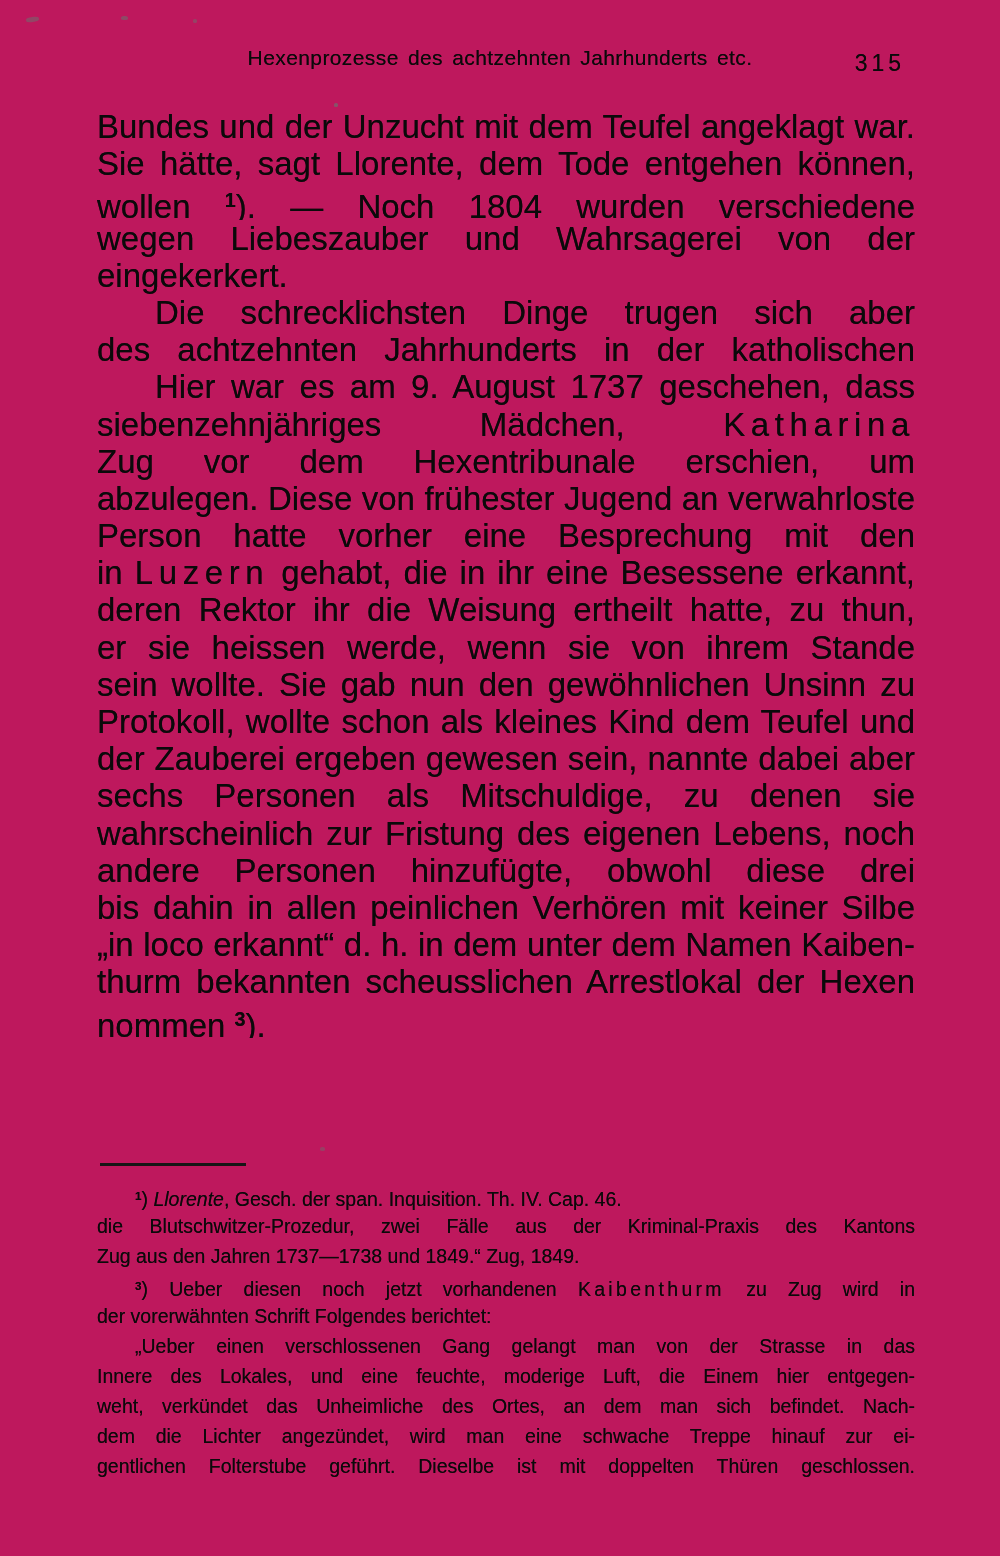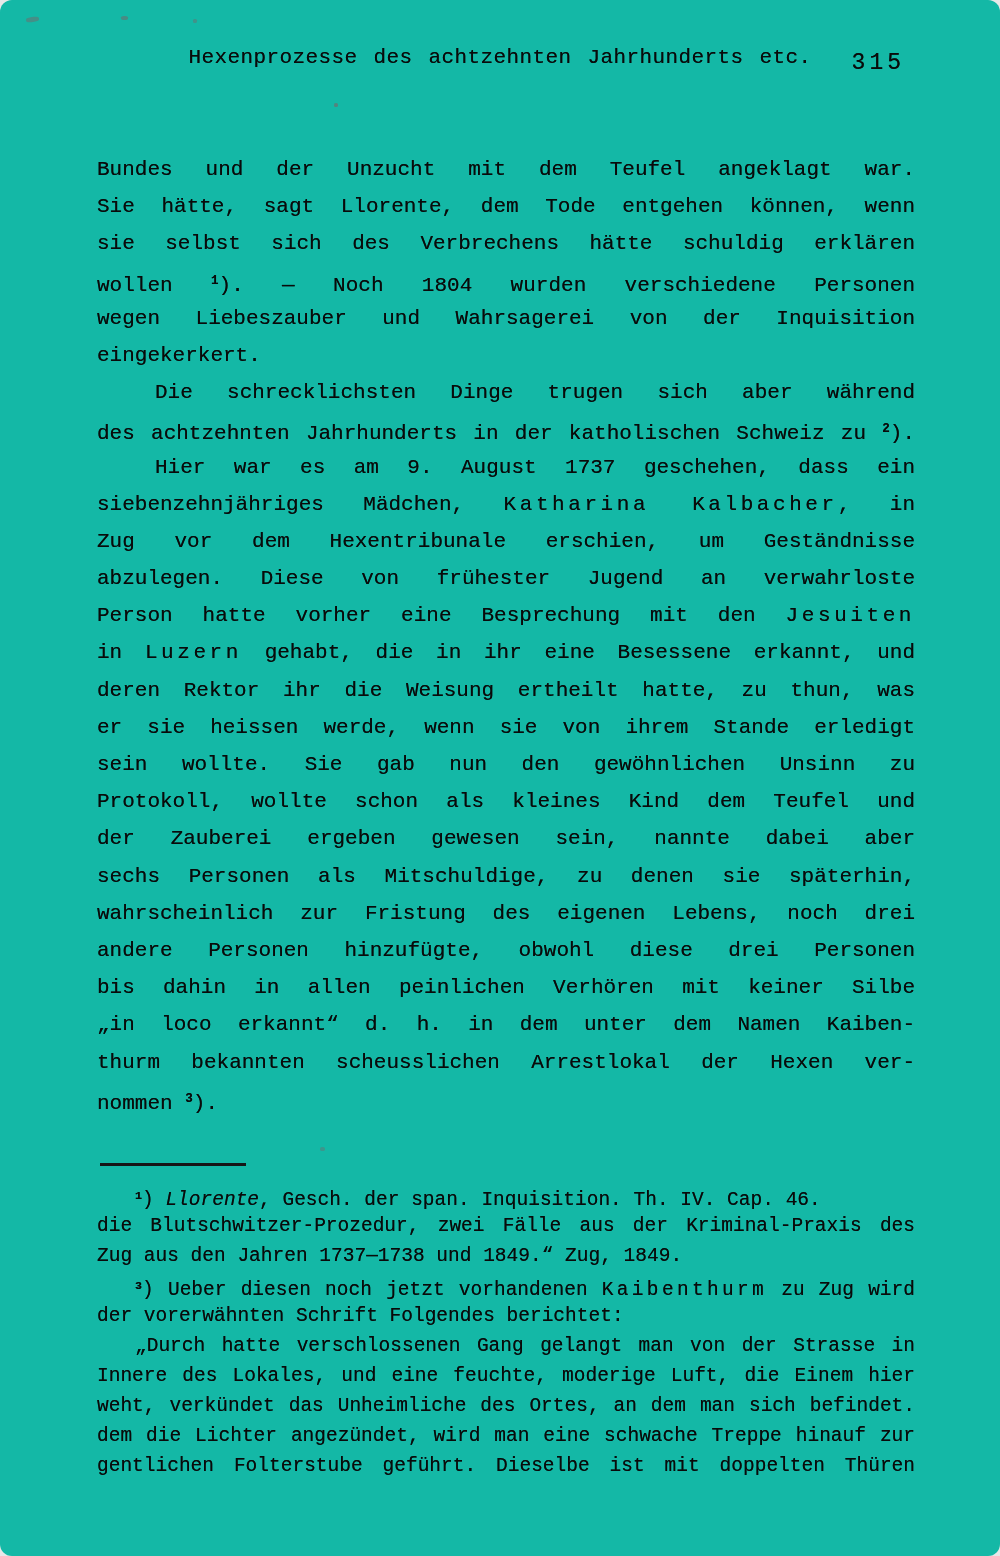--- a/index.html
+++ b/index.html
@@ -6,26 +6,25 @@
   html, body {
     margin: 0;
     padding: 0;
     background: #e8e8e8;
   }
   .page {
     position: relative;
     width: 1000px;
     height: 1556px;
     margin: 0 auto;
-    background: #14b8a6;
+    background: #be185d;
     overflow: hidden;
-    font-family: Liberation Mono, monospace;
+    font-family: Liberation Sans, sans-serif;
     color: #0a0a0a;
     text-shadow: 0 0 0.6px rgba(0,0,0,0.65);
-    border-radius: 12px;
   }
 
   
   .running-head {
     position: absolute;
     top: 46px;
     left: 0;
     width: 100%;
     text-align: center;
     font-size: 21px;
@@ -40,23 +39,22 @@
     letter-spacing: 4px;
     margin-left: 40px;
   }
 
   
   .body-text {
     position: absolute;
     left: 97px;
     top: 108px;
     width: 818px;
-    font-size: 21px;
+    font-size: 33px;
     line-height: 37.2px;
-    margin-top: 43px;
   }
   .body-text .line { height: 37.2px; overflow: hidden; }
   .body-text .ind  { text-indent: 58px; }
 
   
   .footnote-rule {
     position: absolute;
     left: 100px;
     top: 1163px;
     width: 146px;
@@ -112,21 +110,20 @@
   <div class="speck speck-c"></div>
   <div class="speck speck-d"></div>
   <div class="speck speck-e"></div>
 
   <div class="running-head">Hexenprozesse des achtzehnten Jahrhunderts etc.</div>
   <div class="page-number">315</div>
 
   <div class="body-text">
       <div class="line j"><span>Bundes und der Unzucht mit dem Teufel angeklagt war.</span></div>
       <div class="line j"><span>Sie hätte, sagt Llorente, dem Tode entgehen können, wenn</span></div>
-      <div class="line j"><span>sie selbst sich des Verbrechens hätte schuldig erklären</span></div>
       <div class="line j"><span>wollen </span><span class="sup">1</span><span>). — Noch 1804 wurden verschiedene Personen</span></div>
       <div class="line j"><span>wegen Liebeszauber und Wahrsagerei von der Inquisition</span></div>
       <div class="line"><span>eingekerkert.</span></div>
       <div class="line j ind"><span>Die schrecklichsten Dinge trugen sich aber während</span></div>
       <div class="line j"><span>des achtzehnten Jahrhunderts in der katholischen Schweiz zu </span><span class="sup">2</span><span>).</span></div>
       <div class="line j ind"><span>Hier war es am 9. August 1737 geschehen, dass ein</span></div>
       <div class="line j"><span>siebenzehnjähriges Mädchen, </span><span class="sp">Katharina Kalbacher</span><span>, in</span></div>
       <div class="line j"><span>Zug vor dem Hexentribunale erschien, um Geständnisse</span></div>
       <div class="line j"><span>abzulegen.  Diese von frühester Jugend an verwahrloste</span></div>
       <div class="line j"><span>Person hatte vorher eine Besprechung mit den </span><span class="sp">Jesuiten</span></div>
@@ -146,20 +143,20 @@
     </div>
 
   <div class="footnote-rule"></div>
 
   <div class="footnotes-text">
       <div class="line ind"><span class="sup">1</span><span>) </span><span class="i">Llorente</span><span>, Gesch. der span. Inquisition.  Th. IV. Cap. 46.</span></div>
       <div class="line j"><span>die Blutschwitzer-Prozedur,  zwei Fälle aus der Kriminal-Praxis des Kantons</span></div>
       <div class="line"><span>Zug aus den Jahren 1737—1738 und 1849.“  Zug, 1849.</span></div>
       <div class="line j ind"><span class="sup">3</span><span>) Ueber diesen noch jetzt vorhandenen </span><span class="sp">Kaibenthurm</span><span> zu Zug wird in</span></div>
       <div class="line"><span>der vorerwähnten Schrift Folgendes berichtet:</span></div>
-      <div class="line j ind"><span>„Durch hatte verschlossenen Gang gelangt man von der Strasse in das</span></div>
+      <div class="line j ind"><span>„Ueber einen verschlossenen Gang gelangt man von der Strasse in das</span></div>
       <div class="line j"><span>Innere des Lokales, und eine feuchte, moderige Luft, die Einem hier entgegen-</span></div>
       <div class="line j"><span>weht, verkündet das Unheimliche des Ortes, an dem man sich befindet.  Nach-</span></div>
       <div class="line j"><span>dem die Lichter angezündet, wird man eine schwache Treppe hinauf zur ei-</span></div>
       <div class="line j"><span>gentlichen Folterstube geführt.  Dieselbe ist mit doppelten Thüren geschlossen.</span></div>
     </div>
 
 </div>
 
 </body></html>

